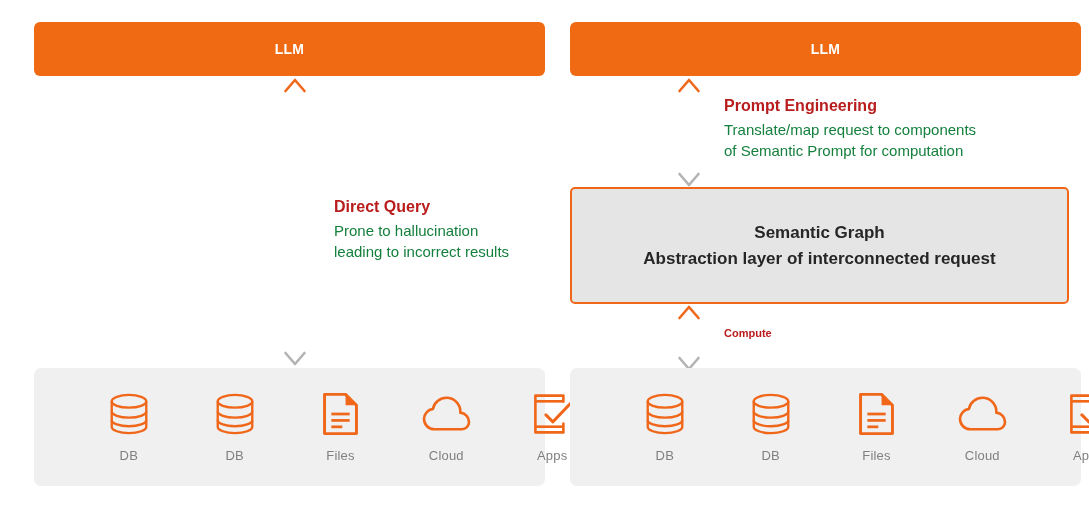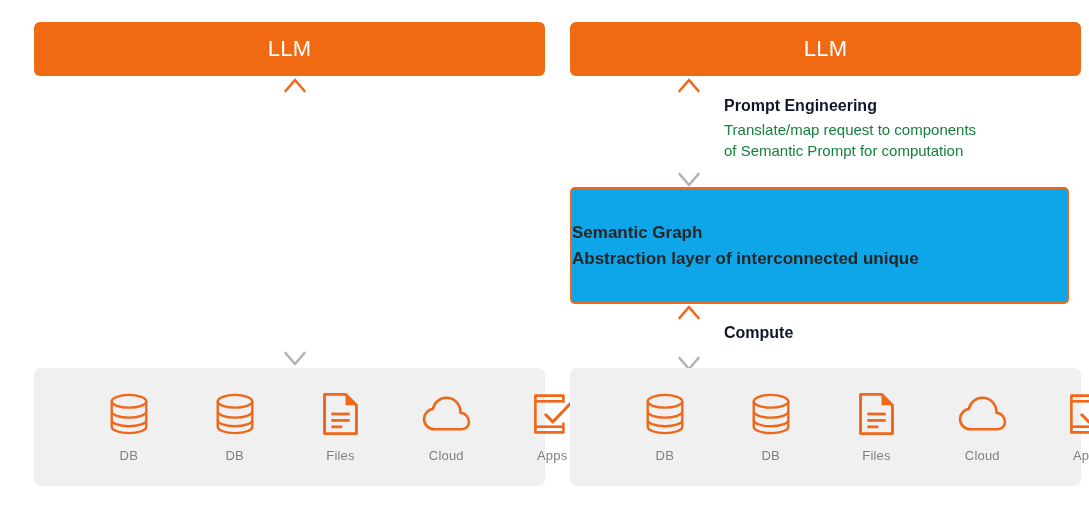--- a/index.html
+++ b/index.html
@@ -33,38 +33,38 @@
     width: 511px;
     height: 54px;
     background: #F06A13;
     border-radius: 6px;
     display: flex;
     align-items: center;
     justify-content: center;
   }
   .llm-label {
     color: #ffffff;
-    font-size: 22px;
-    font-weight: 400;
+    font-size: 14px;
+    font-weight: 700;
     letter-spacing: 0.2px;
   }
 
   
   .semantic-box {
     position: absolute;
     left: 0;
     top: 187px;
     width: 495px;
     height: 113px;
     border: 2px solid #F0671A;
     border-radius: 5px;
-    background: #0ea5e9;
+    background: #e5e5e5;
     display: flex;
     flex-direction: column;
-    align-items: flex-start;
+    align-items: center;
     justify-content: center;
     box-sizing: content-box;
   }
   .semantic-title {
     font-size: 17px;
     font-weight: bold;
     color: #262626;
     line-height: 26px;
   }
   .semantic-desc {
@@ -122,36 +122,36 @@
     position: absolute;
   }
 
   
   .annot {
     position: absolute;
   }
   .annot-title {
     font-size: 16px;
     font-weight: bold;
-    color: #0f172a;
+    color: #b91c1c;
     line-height: 22px;
     white-space: nowrap;
   }
   .annot-body {
     font-size: 15px;
     color: #15803d;
     line-height: 21px;
     margin-top: 2px;
   }
   .annot-body div { white-space: nowrap; }
 
   .annot-direct-query  { left: 300px; top: 196px; }
   .annot-prompt-eng    { left: 154px; top: 95px; }
   .annot-compute       { left: 154px; top: 322px; }
-  .annot-compute .annot-title { font-size: 16px; }
+  .annot-compute .annot-title { font-size: 11px; }
 </style>
 </head>
 <body>
 
 <svg width="0" height="0" style="position:absolute" aria-hidden="true">
   <defs>
     <linearGradient id="grad-long" x1="0" y1="0" x2="0" y2="1">
       <stop offset="0%" stop-color="#F0671A"></stop>
       <stop offset="45%" stop-color="#EFA270"></stop>
       <stop offset="78%" stop-color="#C9C3BE"></stop>
@@ -203,20 +203,27 @@
   <div class="llm-box">
     <span class="llm-label">LLM</span>
   </div>
 
   <svg class="arrow" style="left:246px; top:76px;" width="30" height="292" viewBox="0 0 30 292">
     <line x1="15" y1="4" x2="15" y2="288" stroke="url(#grad-long)" stroke-width="2.2"></line>
     <path d="M5.5 15 L15 4 L24.5 15" fill="none" stroke="#F0671A" stroke-width="2.6" stroke-linecap="round" stroke-linejoin="round"></path>
     <path d="M5.5 277 L15 288 L24.5 277" fill="none" stroke="#B3B3B3" stroke-width="2.6" stroke-linecap="round" stroke-linejoin="round"></path>
   </svg>
 
+  <div class="annot annot-direct-query">
+    <div class="annot-title">Direct Query</div>
+    <div class="annot-body">
+      <div>Prone to hallucination</div>
+      <div>leading to incorrect results</div>
+    </div>
+  </div>
 
   <div class="sources-panel">
     <div class="sources-row">
 
       <div class="source-item">
         <span class="source-icon">
           <svg width="40" height="42">
               <use href="#icon-database" width="40" height="42"></use>
             </svg>
         </span>
@@ -278,21 +285,21 @@
   <div class="annot annot-prompt-eng">
     <div class="annot-title">Prompt Engineering</div>
     <div class="annot-body">
       <div>Translate/map request to components</div>
       <div>of Semantic Prompt for computation</div>
     </div>
   </div>
 
   <div class="semantic-box">
     <div class="semantic-title">Semantic Graph</div>
-    <div class="semantic-desc">Abstraction layer of interconnected unique</div>
+    <div class="semantic-desc">Abstraction layer of interconnected request</div>
   </div>
 
   <svg class="arrow" style="left:104px; top:303px;" width="30" height="70" viewBox="0 0 30 70">
     <line x1="15" y1="4" x2="15" y2="66" stroke="url(#grad-short)" stroke-width="2.2"></line>
     <path d="M5.5 15 L15 4 L24.5 15" fill="none" stroke="#F0671A" stroke-width="2.6" stroke-linecap="round" stroke-linejoin="round"></path>
     <path d="M5.5 55 L15 66 L24.5 55" fill="none" stroke="#B3B3B3" stroke-width="2.6" stroke-linecap="round" stroke-linejoin="round"></path>
   </svg>
 
   <div class="annot annot-compute">
     <div class="annot-title">Compute</div>

